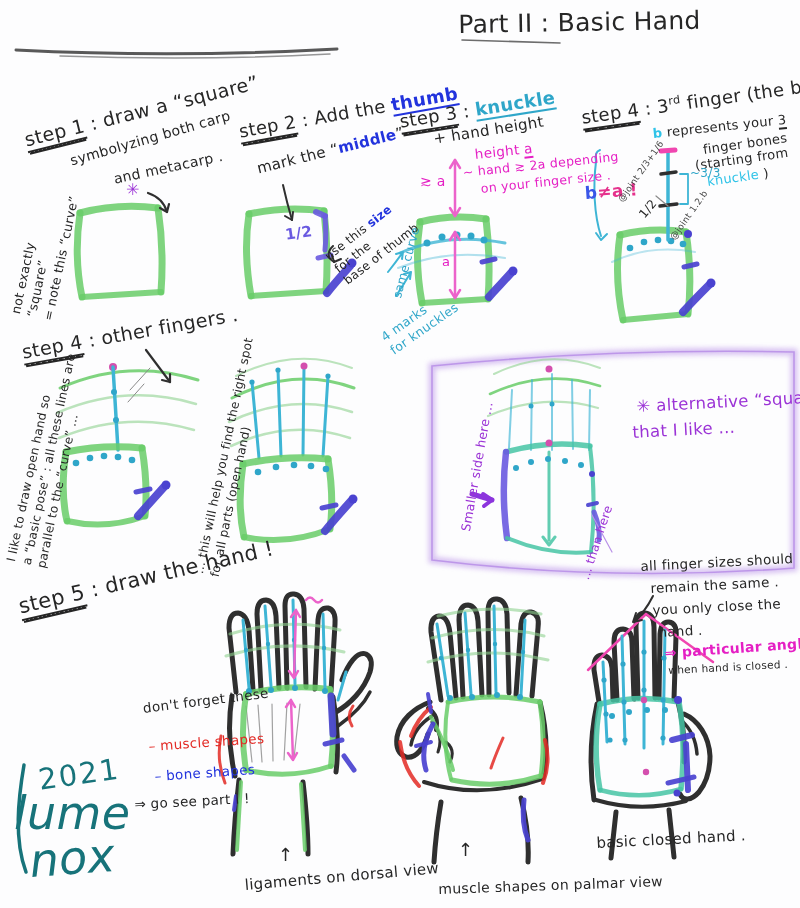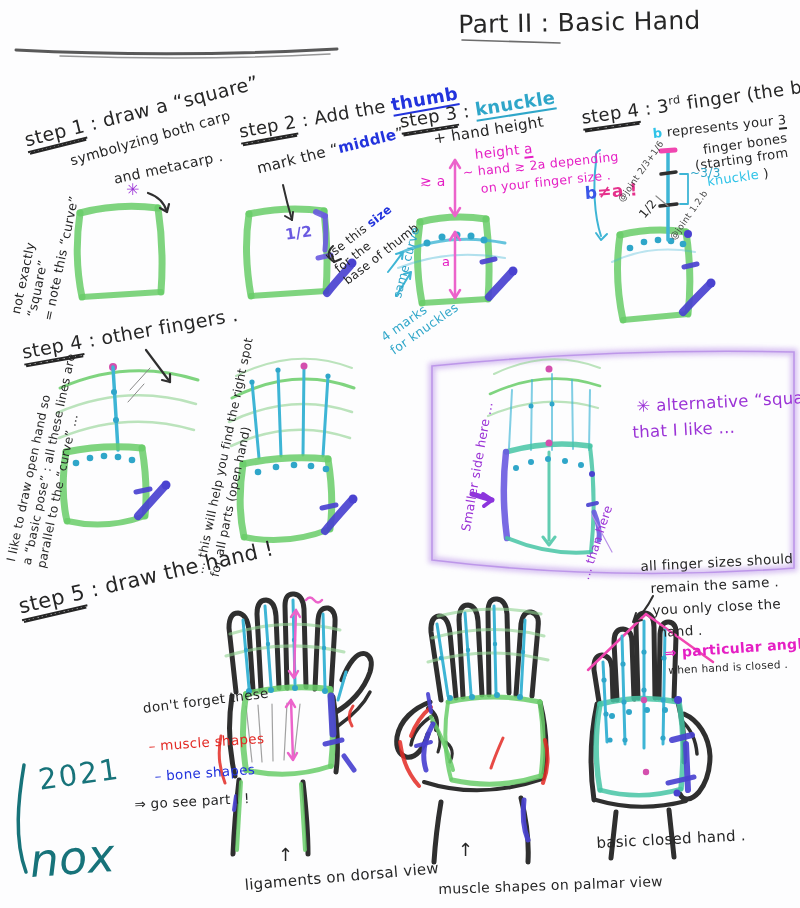--- a/index.html
+++ b/index.html
@@ -419,15 +419,16 @@
 <div class="hw" style="left:664px;top:644px;font-size:14px;font-weight:bold;color:#e51fc4;transform:rotate(-4deg)">⇒ particular angle .</div>
 <div class="hw" style="left:668px;top:664px;font-size:10.5px;transform:rotate(-3deg)">when hand is closed .</div>
 
 <div class="hw" style="left:278px;top:843px;font-size:18px">↑</div>
 <div class="hw" style="left:458px;top:838px;font-size:18px">↑</div>
 <div class="hw" style="left:244px;top:876px;font-size:15px;transform:rotate(-5deg)">ligaments on dorsal view</div>
 <div class="hw" style="left:438px;top:880px;font-size:14px;transform:rotate(-2deg)">muscle shapes on palmar view</div>
 <div class="hw" style="left:596px;top:834px;font-size:15px;transform:rotate(-3deg)">basic closed hand .</div>
 
 <div class="hw" style="left:36px;top:762px;font-size:29px;color:#17737a;letter-spacing:2px;transform:rotate(-8deg)">2021</div>
+<div class="hw" style="left:14px;top:790px;font-size:46px;font-style:italic;color:#17737a;line-height:1">lume</div>
 <div class="hw" style="left:28px;top:838px;font-size:46px;font-style:italic;color:#17737a;line-height:1;transform:rotate(-4deg)">nox</div>
 
 </div>
 
 </body></html>

